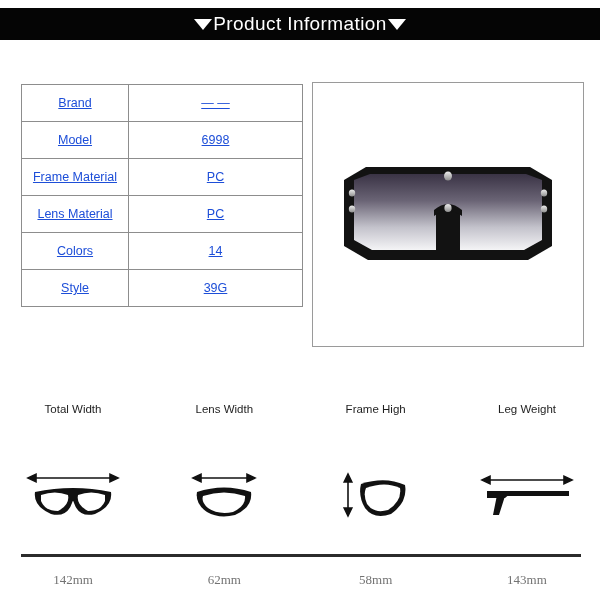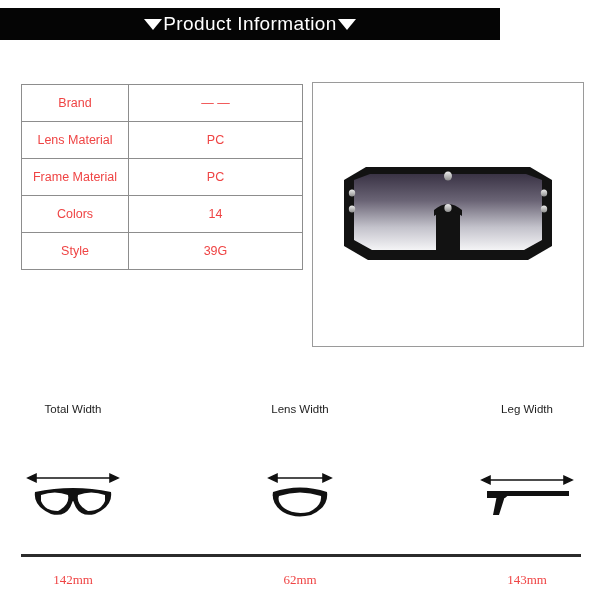--- a/index.html
+++ b/index.html
@@ -13,21 +13,21 @@
     font-family: "Liberation Sans", sans-serif;
     overflow: hidden;
     position: relative;
   }
 
   
   .header-bar {
     position: absolute;
     left: 0;
     top: 8px;
-    width: 500px;
+    width: 600px;
     height: 32px;
     background: #050505;
     display: flex;
     align-items: center;
     justify-content: center;
     gap: 1px;
   }
   .header-title {
     color: #ffffff;
     font-size: 19px;
@@ -51,23 +51,24 @@
     width: 271px;
     border-collapse: collapse;
     table-layout: fixed;
   }
   .spec-table td {
     border: 1px solid #8d8d8d;
     height: 36px;
     text-align: center;
     vertical-align: middle;
     font-size: 12.5px;
-    color: #ef4444;
+    color: #1d4ed8;
     font-family: "Liberation Sans", sans-serif;
     padding: 0 2px;
+    text-decoration: underline;
   }
   .spec-table td.k { width: 102px; }
   .spec-table td.v { width: 169px; }
 
   
   .image-panel {
     position: absolute;
     left: 312px;
     top: 82px;
     width: 270px;
@@ -106,21 +107,21 @@
   }
   .measure-icon {
     height: 52px;
     display: flex;
     align-items: center;
     justify-content: center;
   }
   .measure-value {
     margin-top: 6px;
     font-size: 13px;
-    color: #ef4444;
+    color: #737373;
     font-family: "Liberation Serif", serif;
     white-space: nowrap;
   }
 
   
   .divider {
     position: absolute;
     left: 21px;
     top: 554px;
     width: 560px;
@@ -137,25 +138,29 @@
   <span class="tri"></span>
 </div>
 
 <table class="spec-table">
   <tbody>
     <tr>
       <td class="k">Brand</td>
       <td class="v">— —</td>
     </tr>
     <tr>
+      <td class="k">Model</td>
+      <td class="v">6998</td>
+    </tr>
+    <tr>
+      <td class="k">Frame Material</td>
+      <td class="v">PC</td>
+    </tr>
+    <tr>
       <td class="k">Lens Material</td>
-      <td class="v">PC</td>
-    </tr>
-    <tr>
-      <td class="k">Frame Material</td>
       <td class="v">PC</td>
     </tr>
     <tr>
       <td class="k">Colors</td>
       <td class="v">14</td>
     </tr>
     <tr>
       <td class="k">Style</td>
       <td class="v">39G</td>
     </tr>
@@ -224,24 +229,39 @@
           <polygon points="4,7 12,3.2 12,10.8"></polygon>
           <polygon points="66,7 58,3.2 58,10.8"></polygon>
         </g>
         <path d="M8 21 Q35 12 62 21 Q64 36 46 44 Q30 48 18 41 Q6 33 8 21 Z" fill="#111"></path>
         <path d="M14 25 Q35 18 56 25 Q57 35 44 41 Q29 44 19 37 Q12 31 14 25 Z" fill="#fff"></path>
       </svg>
     </div>
     <div class="measure-value">62mm</div>
   </div>
 
-
-
-  <div class="measure">
-    <div class="measure-label">Leg Width</div>
+  <div class="measure">
+    <div class="measure-label">Frame High</div>
+    <div class="measure-icon">
+      <svg width="70" height="50" viewBox="0 0 70 50">
+        <g stroke="#111" stroke-width="1.6" fill="#111">
+          <line x1="7" y1="10" x2="7" y2="40"></line>
+          <polygon points="7,4 3.2,12 10.8,12"></polygon>
+          <polygon points="7,46 3.2,38 10.8,38"></polygon>
+        </g>
+        <path d="M20 14 Q44 6 64 15 Q67 32 50 44 Q33 50 24 38 Q17 26 20 14 Z" fill="#111"></path>
+        <path d="M25 18 Q44 11 59 18 Q61 31 47 40 Q33 44 26 34 Q22 25 25 18 Z" fill="#fff"></path>
+      </svg>
+    </div>
+    <div class="measure-value">58mm</div>
+  </div>
+
+
+  <div class="measure">
+    <div class="measure-label">Leg Weight</div>
     <div class="measure-icon">
       <svg width="96" height="48" viewBox="0 0 96 48">
         <g stroke="#111" stroke-width="1.6" fill="#111">
           <line x1="9" y1="9" x2="87" y2="9"></line>
           <polygon points="3,9 11,5.2 11,12.8"></polygon>
           <polygon points="93,9 85,5.2 85,12.8"></polygon>
         </g>
         <path d="M8 20 L90 20 L90 25 L26 25 L20 44 L14 44 L18 24 L8 24 Z" fill="#111"></path>
         <path d="M8 20 L34 20 L26 27 L8 27 Z" fill="#111"></path>
       </svg>

